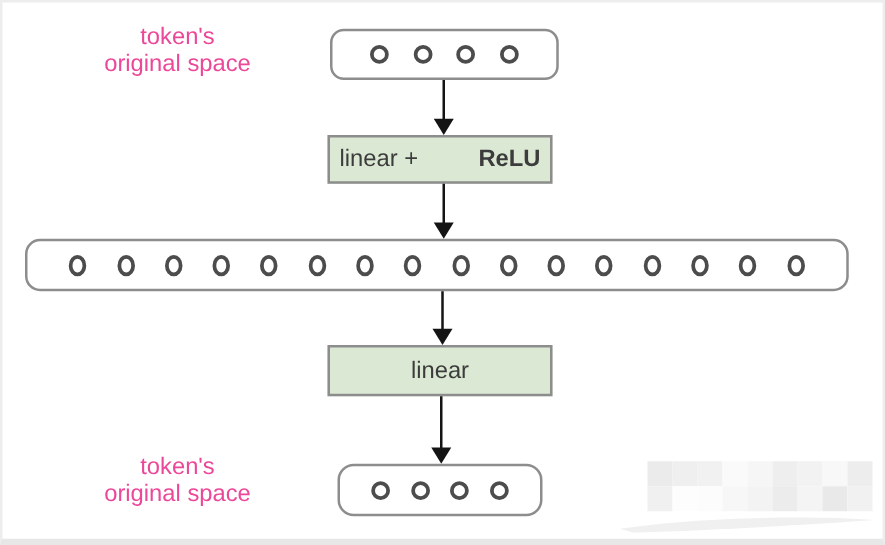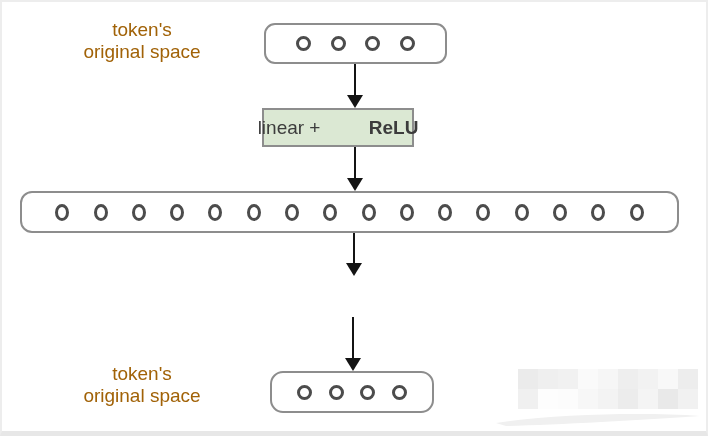--- a/index.html
+++ b/index.html
@@ -12,21 +12,21 @@
     border-bottom: 5px solid #e7e7e7;
     font-family: "Liberation Sans", sans-serif;
     overflow: hidden;
   }
   .space-label {
     position: absolute;
     width: 204px;
     text-align: center;
     font-size: 19px;
     line-height: 22px;
-    color: #a16207;
+    color: #ec4899;
   }
   .label-top { left: 38px; top: 17px; }
   .label-bottom { left: 38px; top: 361px; }
 
   .vec {
     position: absolute;
     box-sizing: border-box;
     background: #ffffff;
     border: 2px solid #8d8d8d;
     display: flex;
@@ -52,21 +52,21 @@
     box-sizing: border-box;
     background: #dbe8d3;
     border: 2px solid #8d8d8d;
     display: flex;
     align-items: center;
     justify-content: center;
     font-size: 19px;
     color: #3c3c3c;
     white-space: pre;
   }
-  .op-1 { left: 260px; top: 106px; width: 152px; height: 39px; }
+  .op-1 { left: 260px; top: 106px; width: 180px; height: 39px; }
   .op-2 { left: 260px; top: 274px; width: 180px; height: 41px; }
   .op b { font-weight: bold; margin-left: 43px; }
 
   .arrow {
     position: absolute;
     width: 16px;
     display: flex;
     flex-direction: column;
     align-items: center;
   }
@@ -143,20 +143,23 @@
       <span class="circle"></span>
       <span class="circle"></span>
       <span class="circle"></span>
     </div>
 
   <div class="arrow arrow-3">
     <div class="arrow-line"></div>
     <div class="arrow-head"></div>
   </div>
 
+  <div class="op op-2">
+    <span>linear</span>
+  </div>
 
   <div class="arrow arrow-4">
     <div class="arrow-line"></div>
     <div class="arrow-head"></div>
   </div>
 
   <div class="vec vec-bottom">
     <span class="circle"></span>
   <span class="circle"></span>
       <span class="circle"></span>

